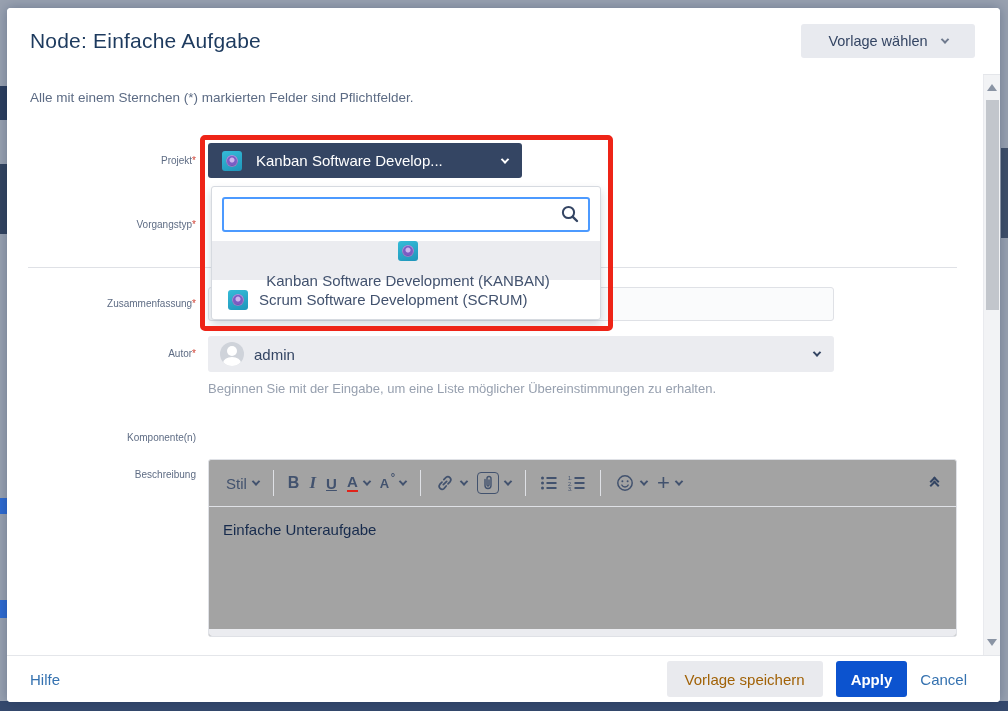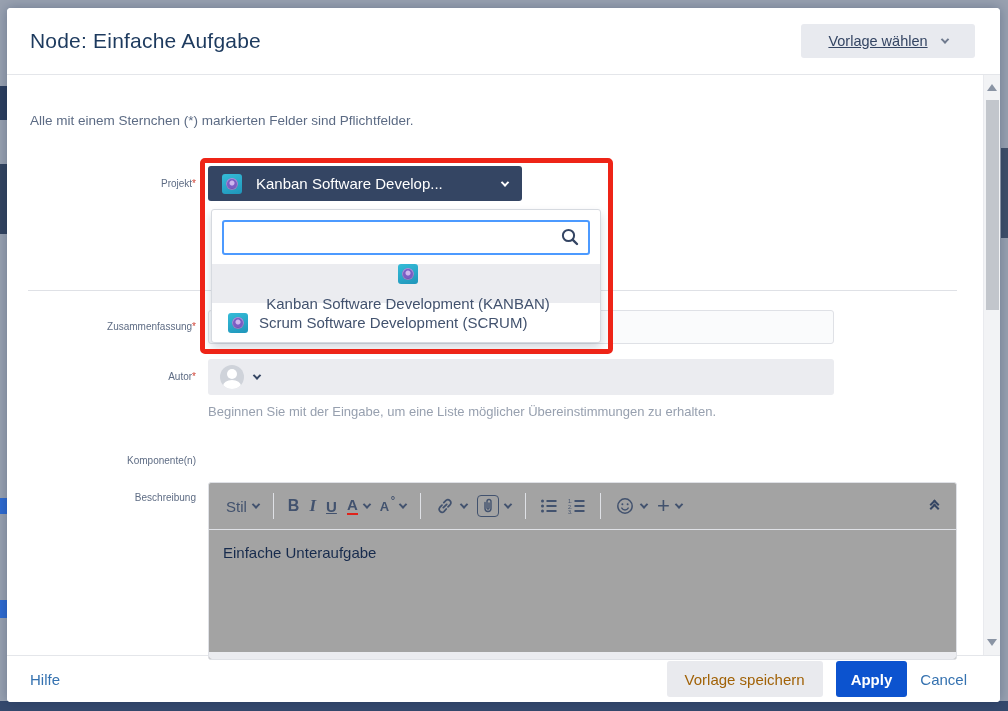--- a/index.html
+++ b/index.html
@@ -19,27 +19,27 @@
   }
   .mhead {
     position:absolute; left:0; top:0; right:0; height:67px;
     display:flex; align-items:center; padding:0 25px 0 23px;
     border-bottom:1px solid #e4e6ea; background:#fff; border-radius:4px 4px 0 0;
   }
   .mtitle { font-size:21px; font-weight:500; color:#1d3a5e; letter-spacing:.2px; }
   .tpl-btn {
     margin-left:auto; width:174px; height:34px; background:#e8eaef; border:none; border-radius:3px;
     display:flex; align-items:center; justify-content:center; gap:14px;
-    font-family:inherit; font-size:14.5px; color:#344563; cursor:pointer;text-decoration:underline;
+    font-family:inherit; font-size:14.5px; color:#344563; cursor:pointer;
   }
   .chev { display:inline-block; width:7px; height:7px; border-right:2px solid currentColor; border-bottom:2px solid currentColor; transform:rotate(45deg) translate(-1px,-1px); }
   .chev-sm { width:6px; height:6px; }
   .chevu { display:inline-block; width:7px; height:7px; border-left:2px solid currentColor; border-top:2px solid currentColor; transform:rotate(45deg); }
 
-  .mbody { position:absolute; left:0; top:79px; width:976px; height:580px; background:#fff; }
+  .mbody { position:absolute; left:0; top:56px; width:976px; height:580px; background:#fff; }
   .hint { position:absolute; left:23px; top:26px; font-size:13.5px; color:#5c6b84; }
 
   .flabel { position:absolute; left:0; width:189px; text-align:right; color:#5e6c84; font-size:10px; }
   .req { color:#d04437; }
   .lab-project { top:79px; line-height:35px; }
   .lab-issuetype { top:143px; line-height:35px; }
   .lab-summary { top:223px; line-height:34px; }
   .lab-author { top:272px; line-height:36px; }
   .lab-components { top:363px; line-height:22px; }
   .lab-description { top:400px; line-height:22px; }
@@ -149,20 +149,23 @@
       <span class="chev chev-sm" style="color:#6f7a8e;"></span>
     </button>
   </div>
 
   <div class="mbody">
     <div class="hint">Alle mit einem Sternchen (*) markierten Felder sind Pflichtfelder.</div>
 
     <div class="flabel lab-project">
       <span>Projekt</span><span class="req">*</span>
     </div>
+    <div class="flabel lab-issuetype">
+      <span>Vorgangstyp</span><span class="req">*</span>
+    </div>
     <div class="flabel lab-summary">
       <span>Zusammenfassung</span><span class="req">*</span>
     </div>
     <div class="flabel lab-author">
       <span>Autor</span><span class="req">*</span>
     </div>
     <div class="flabel lab-components">Komponente(n)</div>
     <div class="flabel lab-description">Beschreibung</div>
 
     <div class="divider"></div>
@@ -170,20 +173,21 @@
     <button class="proj-select">
       <span class="pavatar"></span>
       <span class="val">Kanban Software Develop...</span>
       <span class="chev chev-sm" style="color:#fff;"></span>
     </button>
 
     <input class="summary-input" placeholder="" style="">
 
     <button class="author-select">
       <span class="uavatar"></span>
+      <span class="val">admin</span>
       <span class="chev chev-sm" style="color:#344563;"></span>
     </button>
     <div class="helper">Beginnen Sie mit der Eingabe, um eine Liste möglicher Übereinstimmungen zu erhalten.</div>
 
     <div class="comp-value">Keine</div>
 
     <div class="editor">
       <div class="toolbar">
         <button class="tbtn">
           <span>Stil</span>

